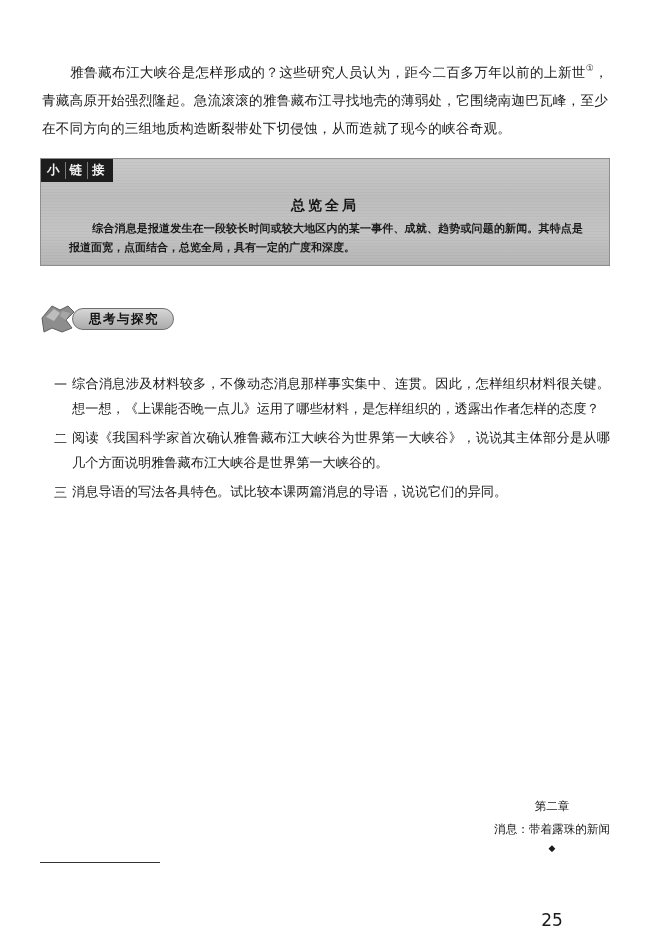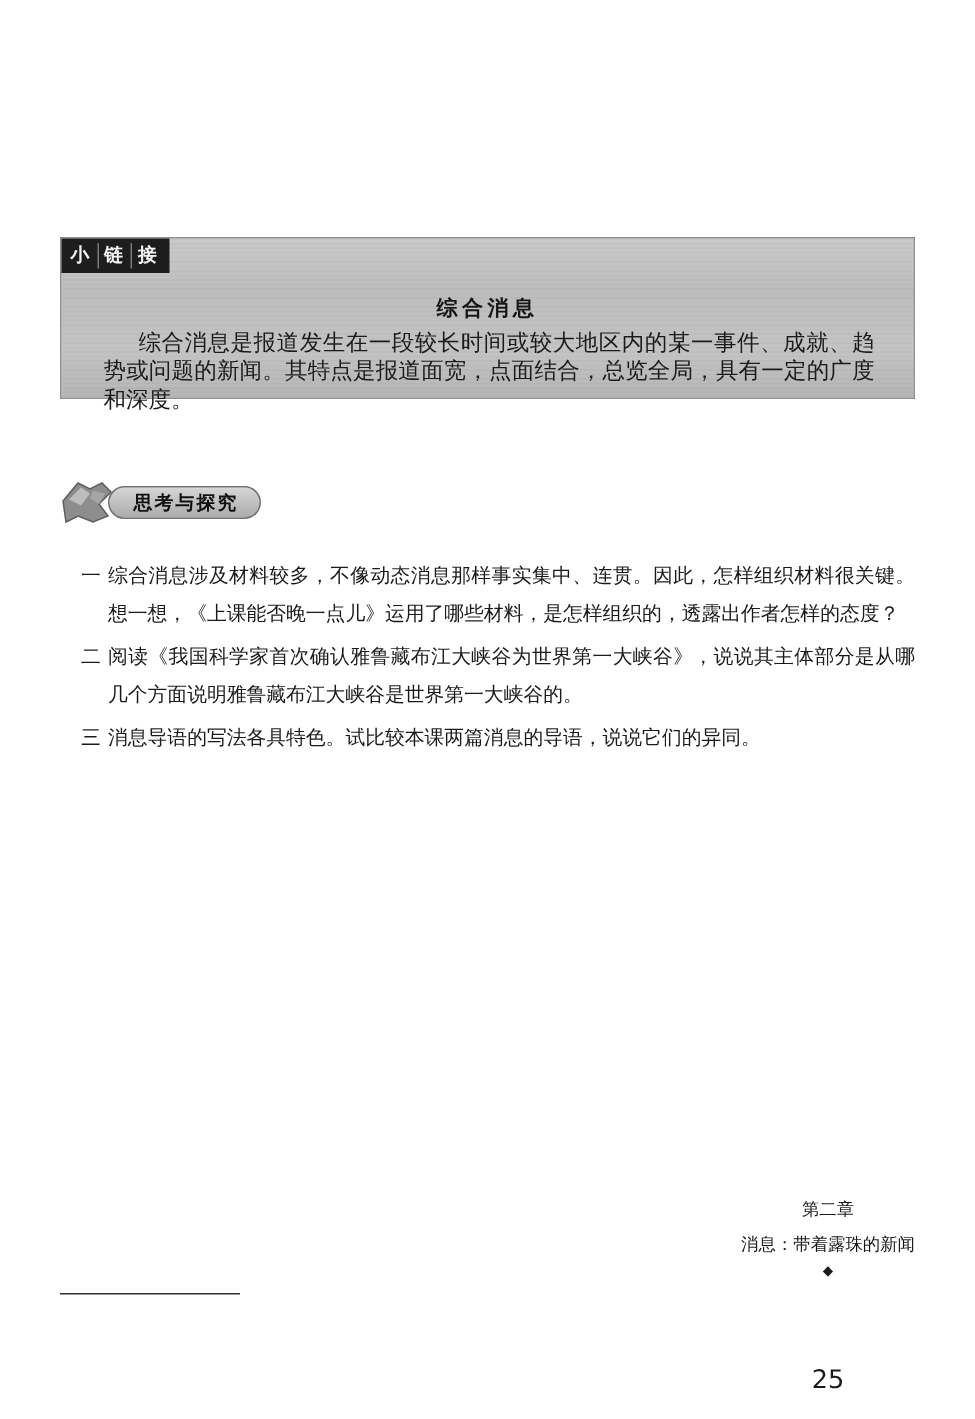--- a/index.html
+++ b/index.html
@@ -91,37 +91,37 @@
     font-size: 14px;
     font-weight: bold;
     letter-spacing: 3px;
     color: #161616;
   }
   .link-text {
     position: absolute;
     top: 60px;
     left: 28px;
     width: 514px;
-    font-size: 15px;
+    font-size: 11px;
     line-height: 19px;
-    font-weight: normal;
+    font-weight: bold;
     text-align: justify;
     text-justify: inter-character;
     color: #1b1b1b;
   }
   .link-text .indent2 {
     display: inline-block;
     width: 23px;
   }
 
   
   .think-banner {
     position: absolute;
     left: 40px;
-    top: 318px;
+    top: 302px;
     width: 200px;
     height: 34px;
   }
   .banner-ribbon {
     position: absolute;
     left: 0;
     top: 2px;
     width: 40px;
     height: 30px;
   }
@@ -223,28 +223,31 @@
   .footer .pagenum {
     font-size: 17px;
     margin-top: 48px;
   }
 </style>
 </head>
 <body>
 
 <div class="page">
 
+  <p class="body-para">
+    <span class="indent"></span><span>雅鲁藏布江大峡谷是怎样形成的？这些研究人员认为，距今二百多万年以前的上新世</span><sup class="fn">①</sup><span>，青藏高原开始强烈隆起。急流滚滚的雅鲁藏布江寻找地壳的薄弱处，它围绕南迦巴瓦峰，至少在不同方向的三组地质构造断裂带处下切侵蚀，从而造就了现今的峡谷奇观。</span>
+  </p>
 
   <div class="link-box">
     <div class="link-tag">
       <span class="ch">小</span>
       <span class="ch">链</span>
       <span class="ch">接</span>
     </div>
-    <div class="link-title">综合消息</div>
+    <div class="link-title">总览全局</div>
     <div class="link-text">
       <span class="indent2"></span><span>综合消息是报道发生在一段较长时间或较大地区内的某一事件、成就、趋势或问题的新闻。其特点是报道面宽，点面结合，总览全局，具有一定的广度和深度。</span>
     </div>
   </div>
 
   <div class="think-banner">
     <svg class="banner-ribbon" viewBox="0 0 40 30">
       <polygon points="2,14 12,2 20,6 28,2 34,8 26,16 32,24 22,28 12,24 4,28" fill="#8d8d8d" stroke="#5e5e5e" stroke-width="1"></polygon>
       <polygon points="6,13 14,5 20,9 14,17" fill="#bdbdbd"></polygon>
       <polygon points="22,7 30,9 26,16 20,12" fill="#a6a6a6"></polygon>

